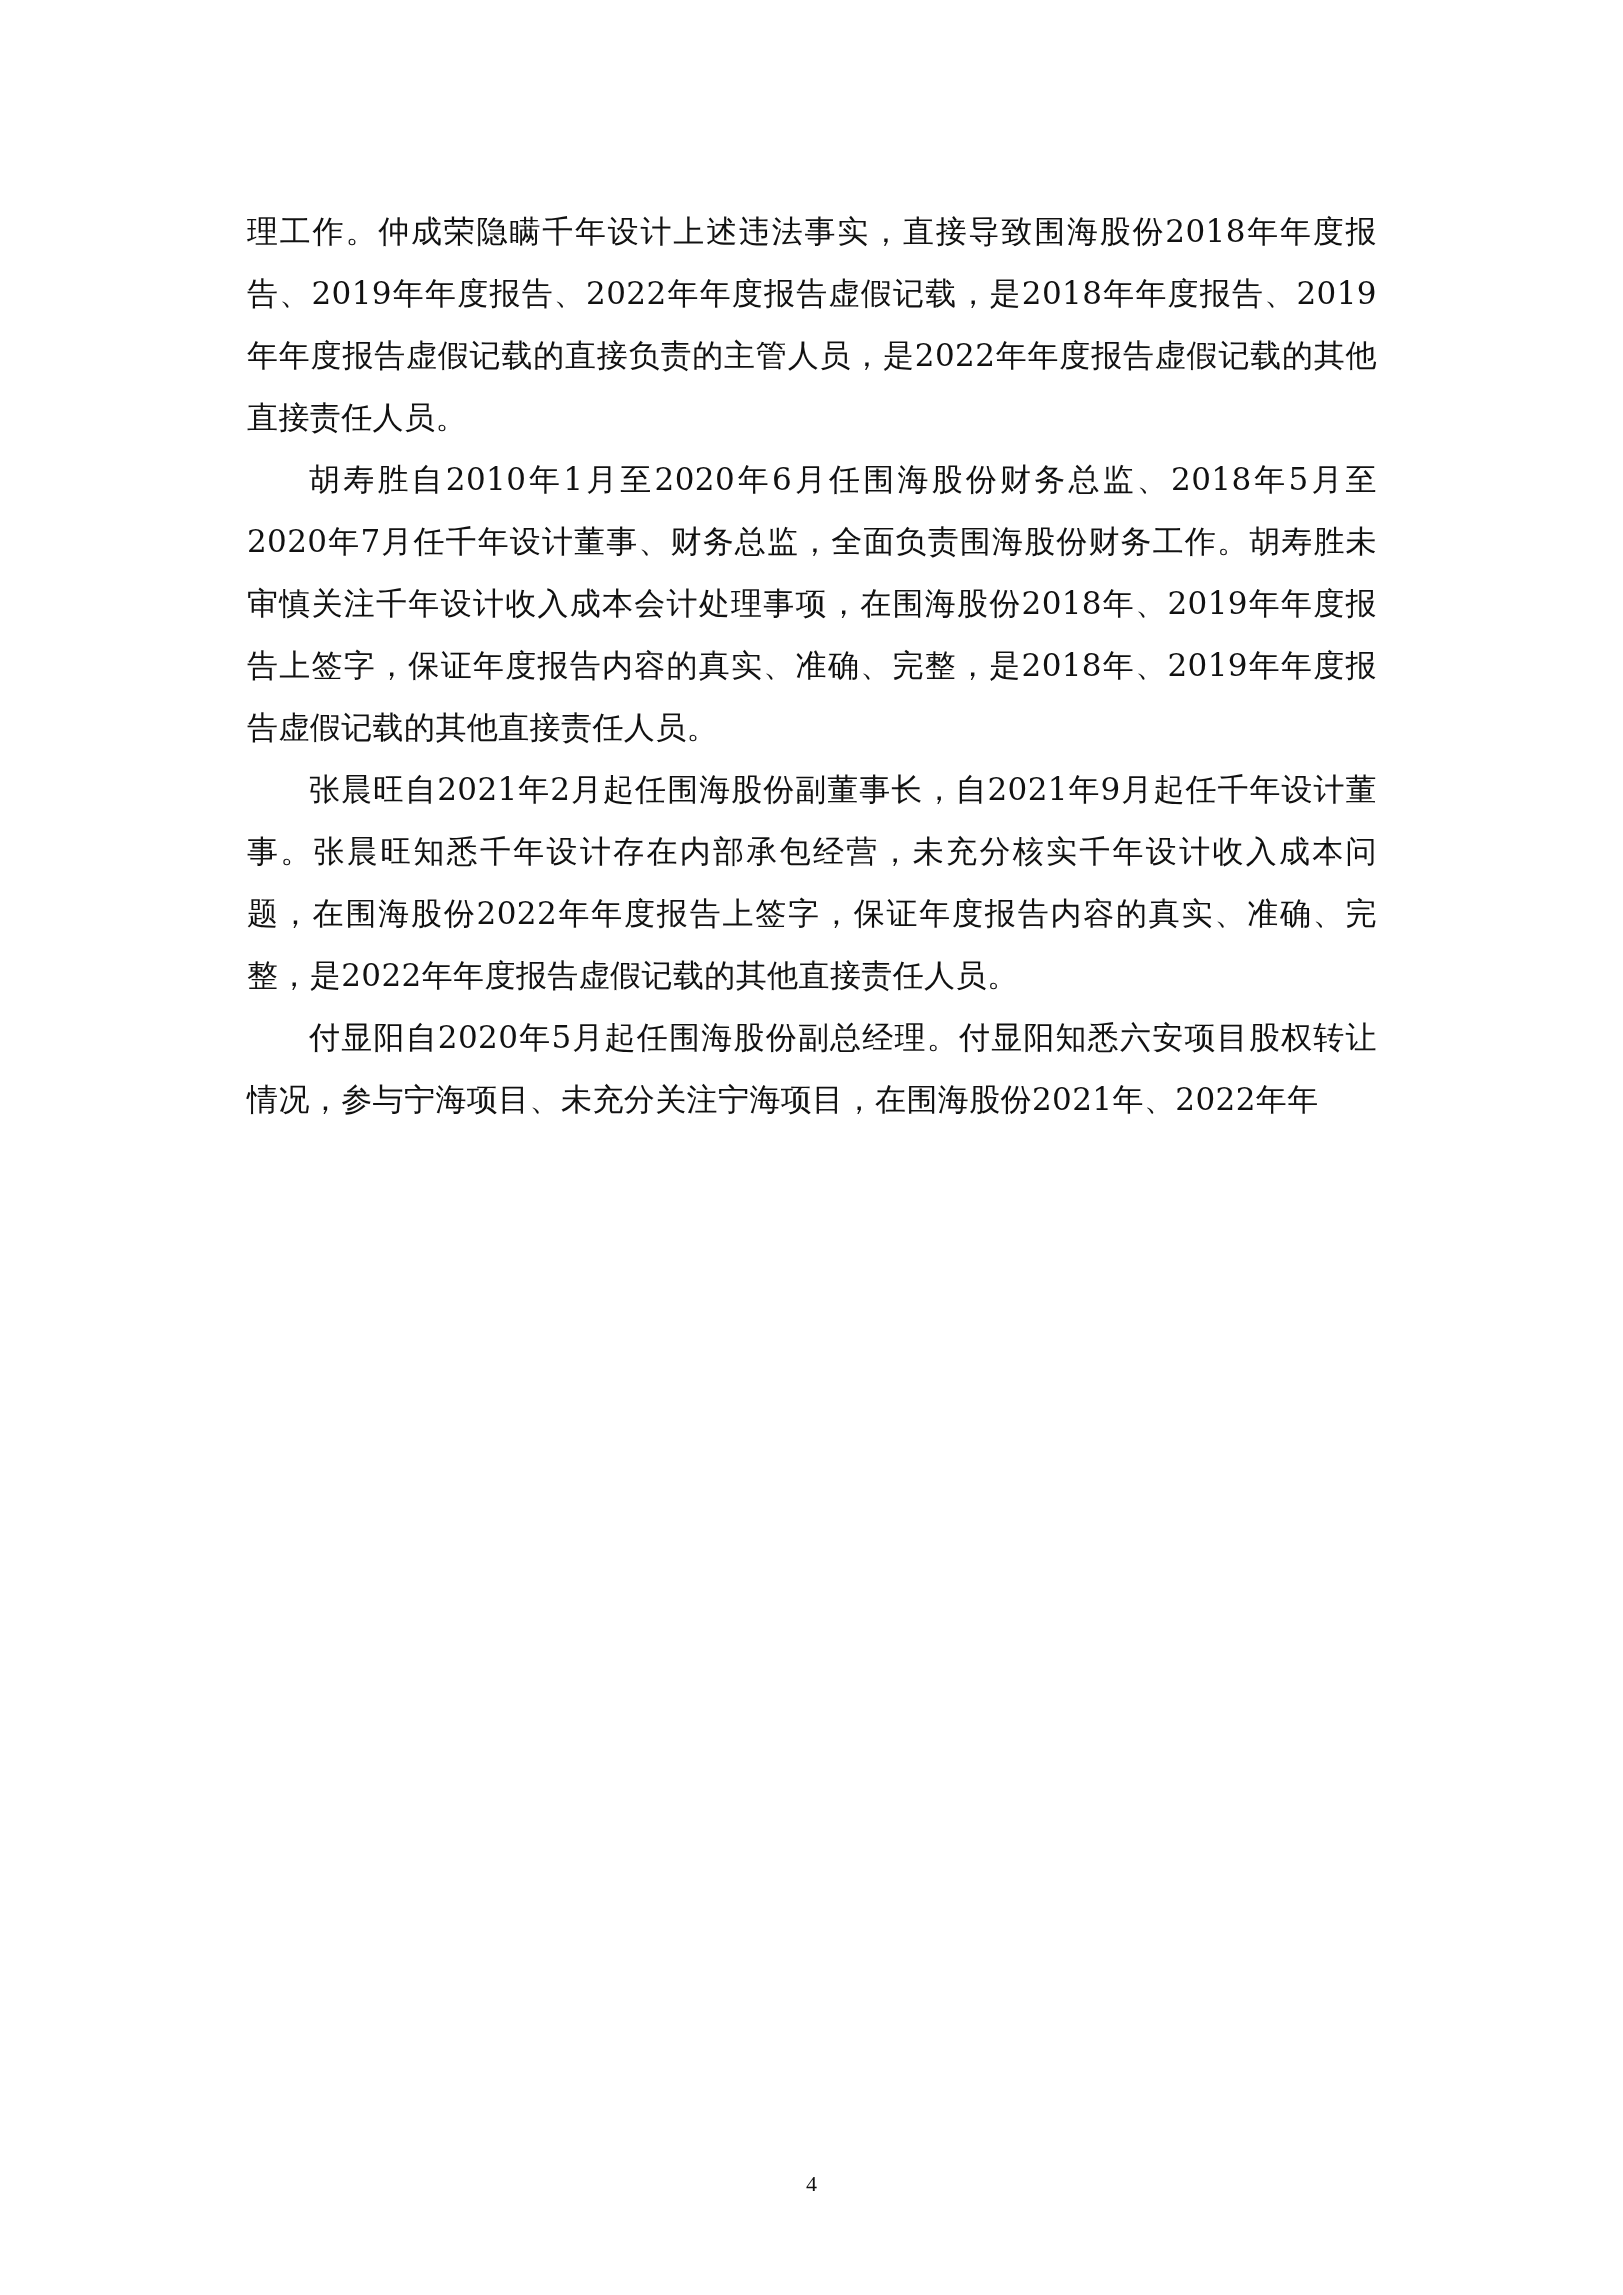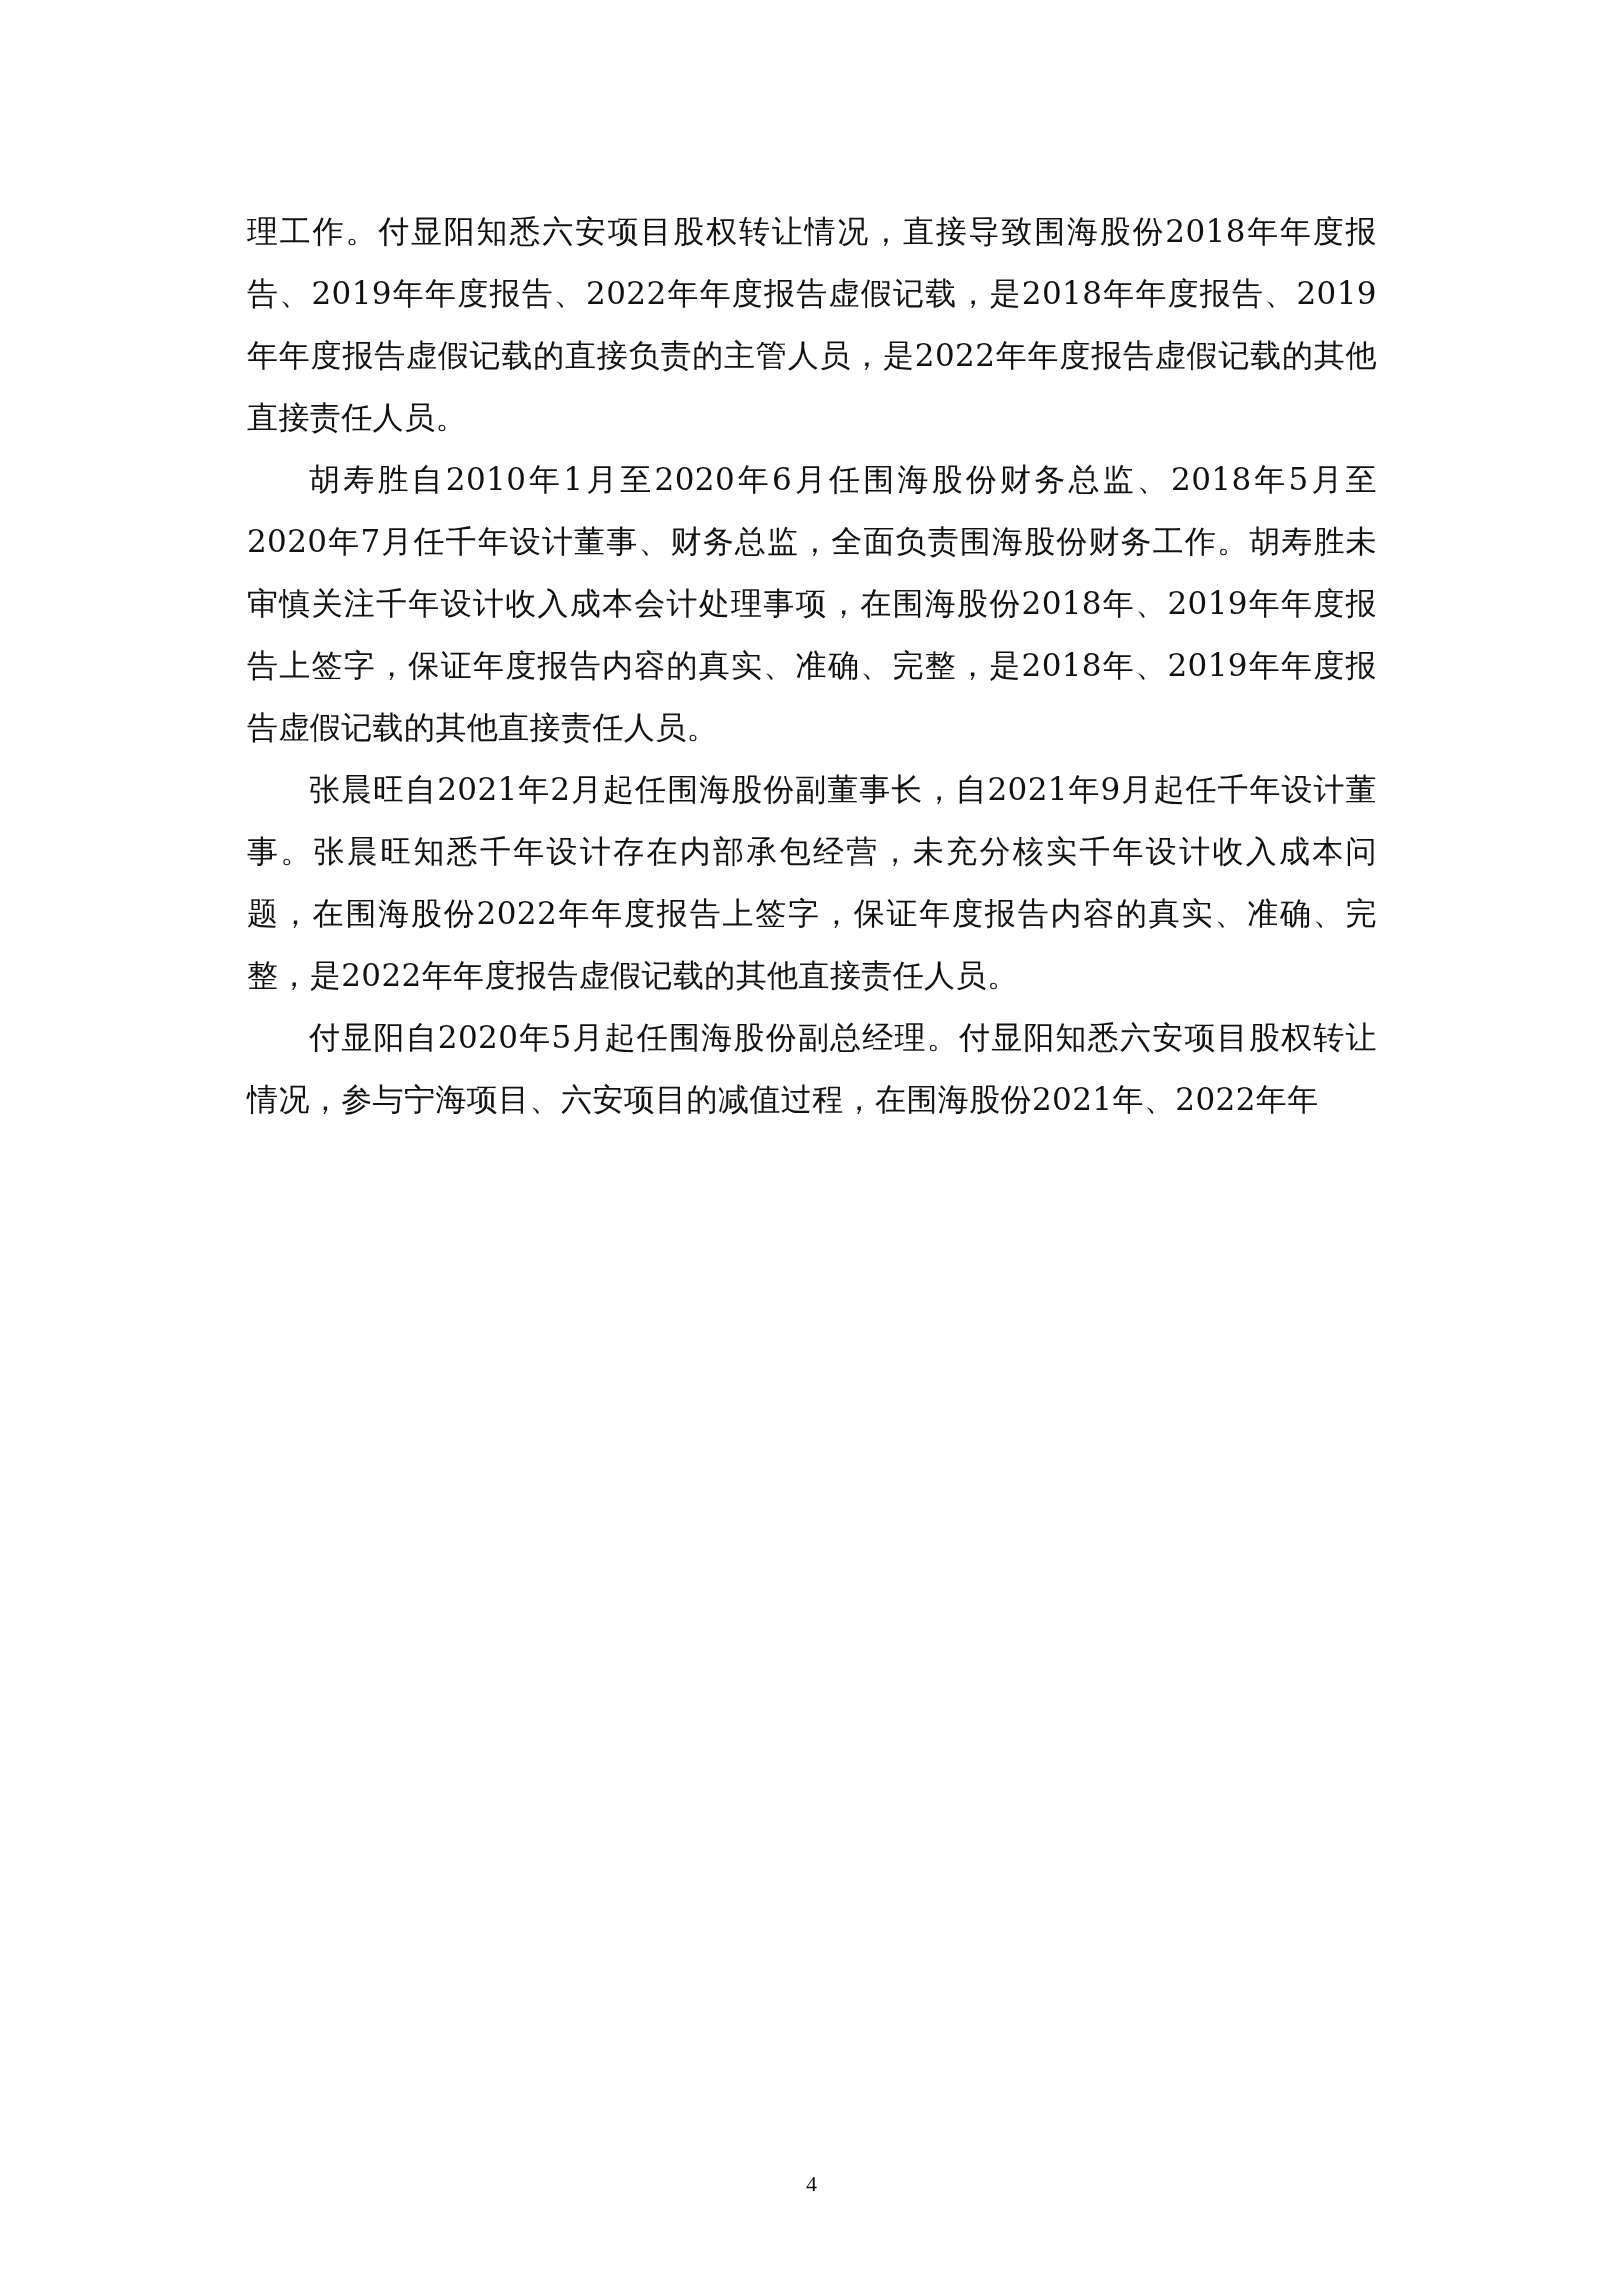--- a/index.html
+++ b/index.html
@@ -30,20 +30,20 @@
     text-align: center;
     font-family: "Liberation Serif", serif;
     font-size: 22px;
     color: #111111;
   }
 </style>
 </head>
 <body>
 
 <div class="page">
-  <p class="cont">理工作。付显阳知悉六安项目股权转让情况，直接导致围海股份2018年年度报告、2019年年度报告、2022年年度报告虚假记载，是2018年年度报告、2019年年度报告虚假记载的直接负责的主管人员，是2022年年度报告虚假记载的其他直接责任人员。</p>
+  <p class="cont">理工作。仲成荣隐瞒千年设计上述违法事实，直接导致围海股份2018年年度报告、2019年年度报告、2022年年度报告虚假记载，是2018年年度报告、2019年年度报告虚假记载的直接负责的主管人员，是2022年年度报告虚假记载的其他直接责任人员。</p>
   <p>胡寿胜自2010年1月至2020年6月任围海股份财务总监、2018年5月至2020年7月任千年设计董事、财务总监，全面负责围海股份财务工作。胡寿胜未审慎关注千年设计收入成本会计处理事项，在围海股份2018年、2019年年度报告上签字，保证年度报告内容的真实、准确、完整，是2018年、2019年年度报告虚假记载的其他直接责任人员。</p>
   <p>张晨旺自2021年2月起任围海股份副董事长，自2021年9月起任千年设计董事。张晨旺知悉千年设计存在内部承包经营，未充分核实千年设计收入成本问题，在围海股份2022年年度报告上签字，保证年度报告内容的真实、准确、完整，是2022年年度报告虚假记载的其他直接责任人员。</p>
-  <p>付显阳自2020年5月起任围海股份副总经理。付显阳知悉六安项目股权转让情况，参与宁海项目、六安项目的减值过程，在围海股份2021年、2022年年</p>
+  <p>付显阳自2020年5月起任围海股份副总经理。付显阳知悉六安项目股权转让情况，参与宁海项目、未充分关注宁海项目，在围海股份2021年、2022年年</p>
 </div>
 
 <div class="page-number">4</div>
 
 
 </body></html>

